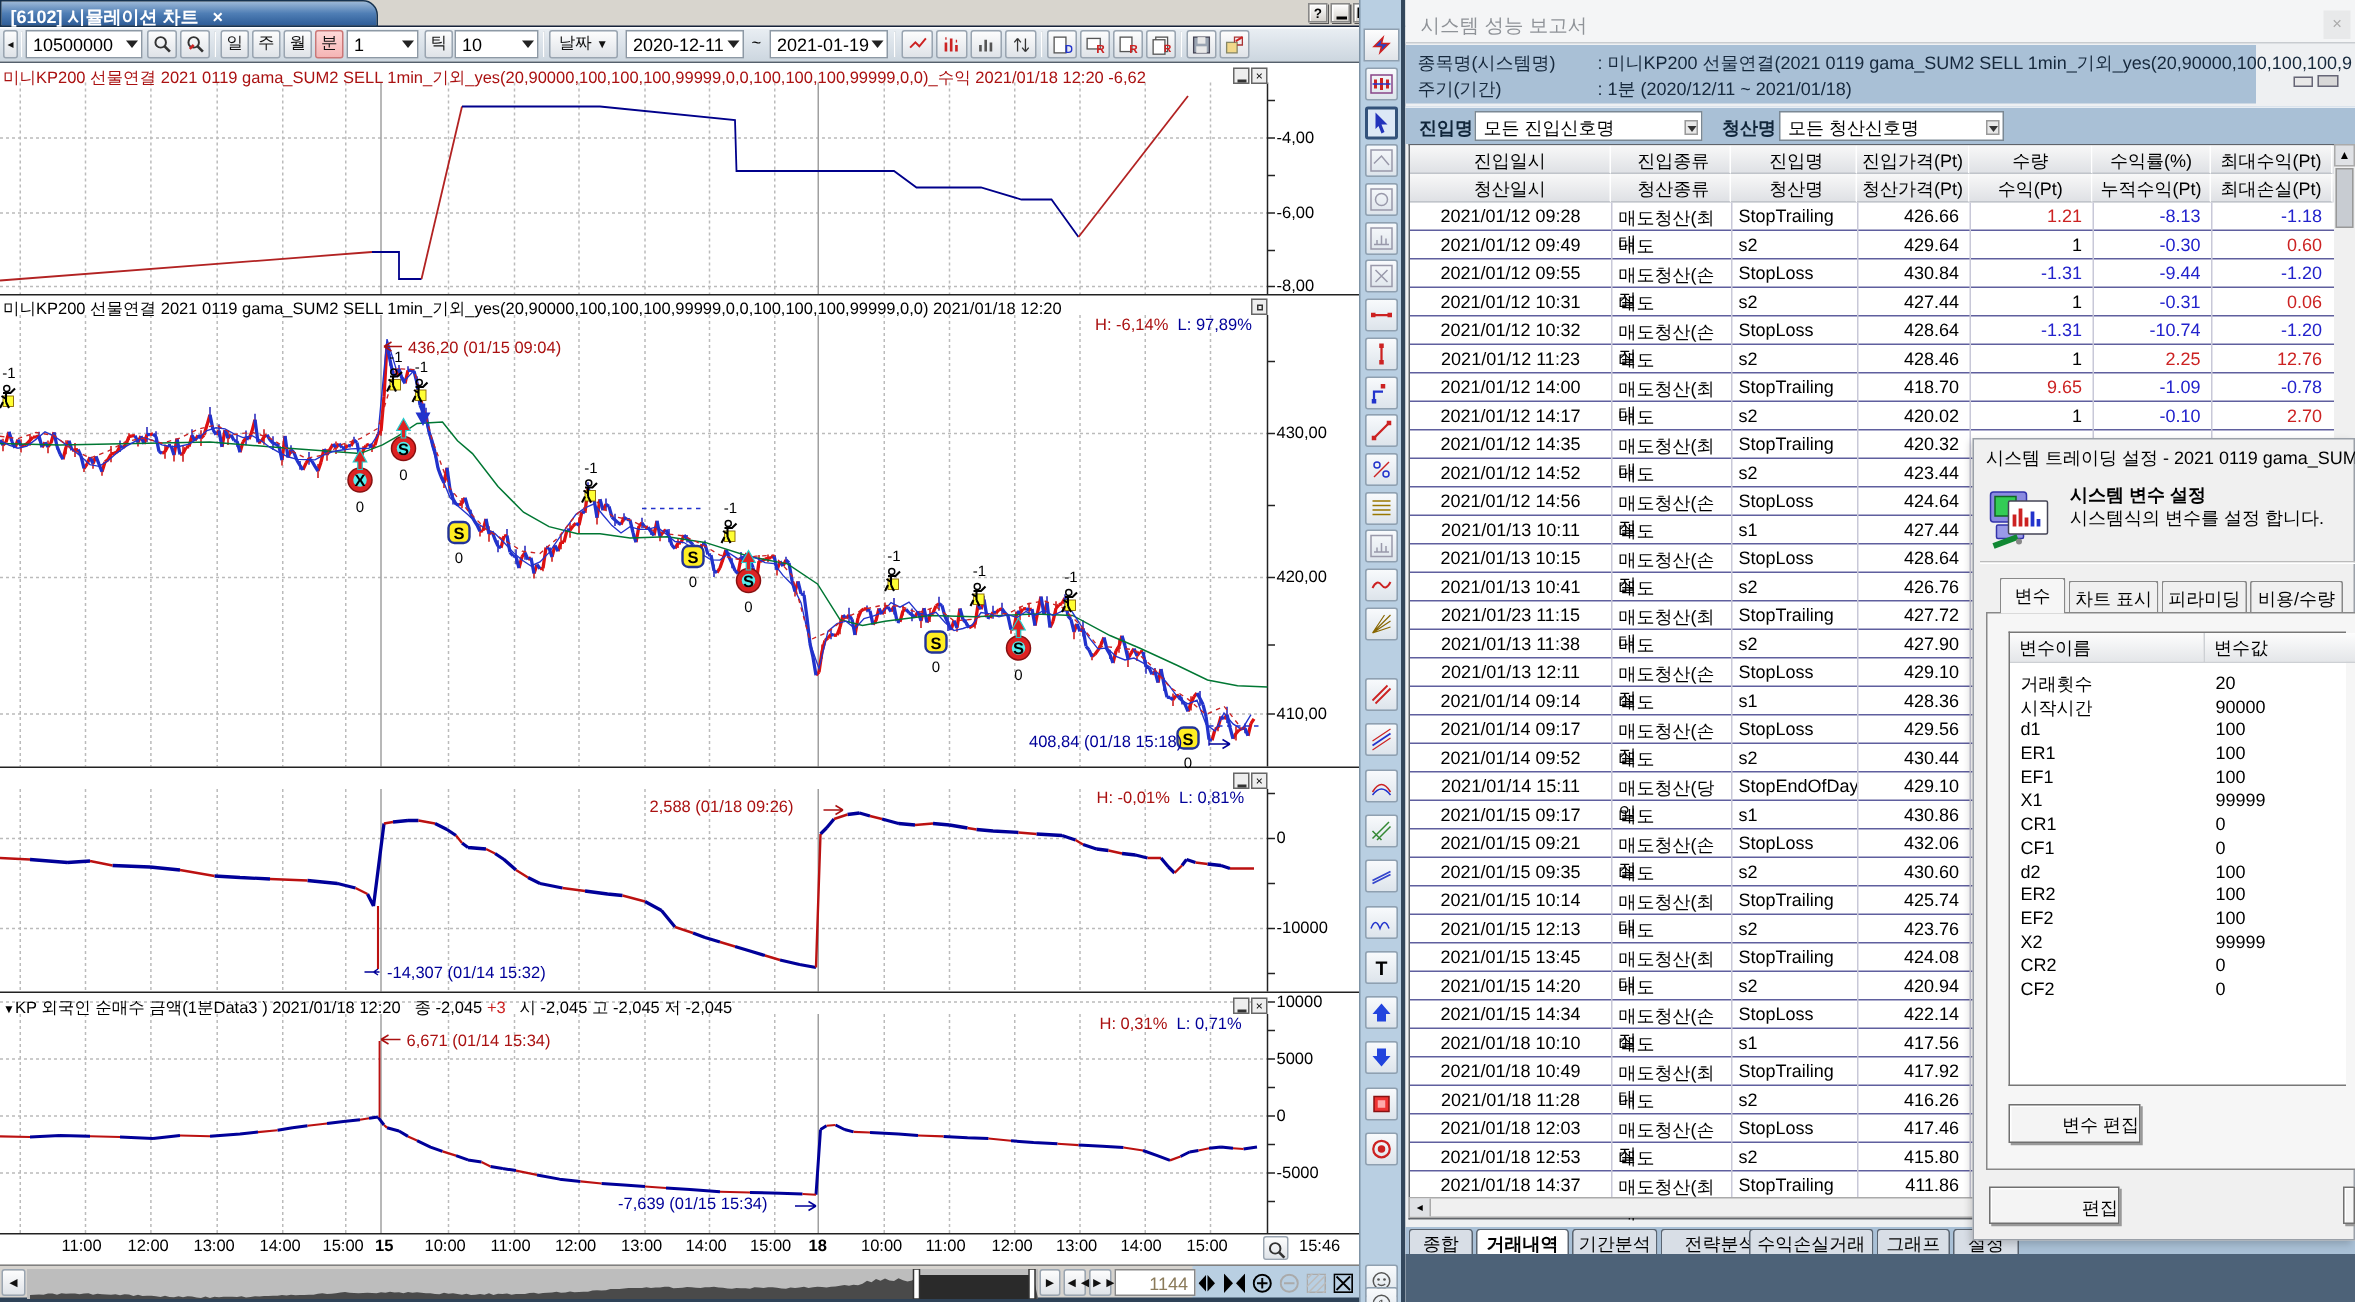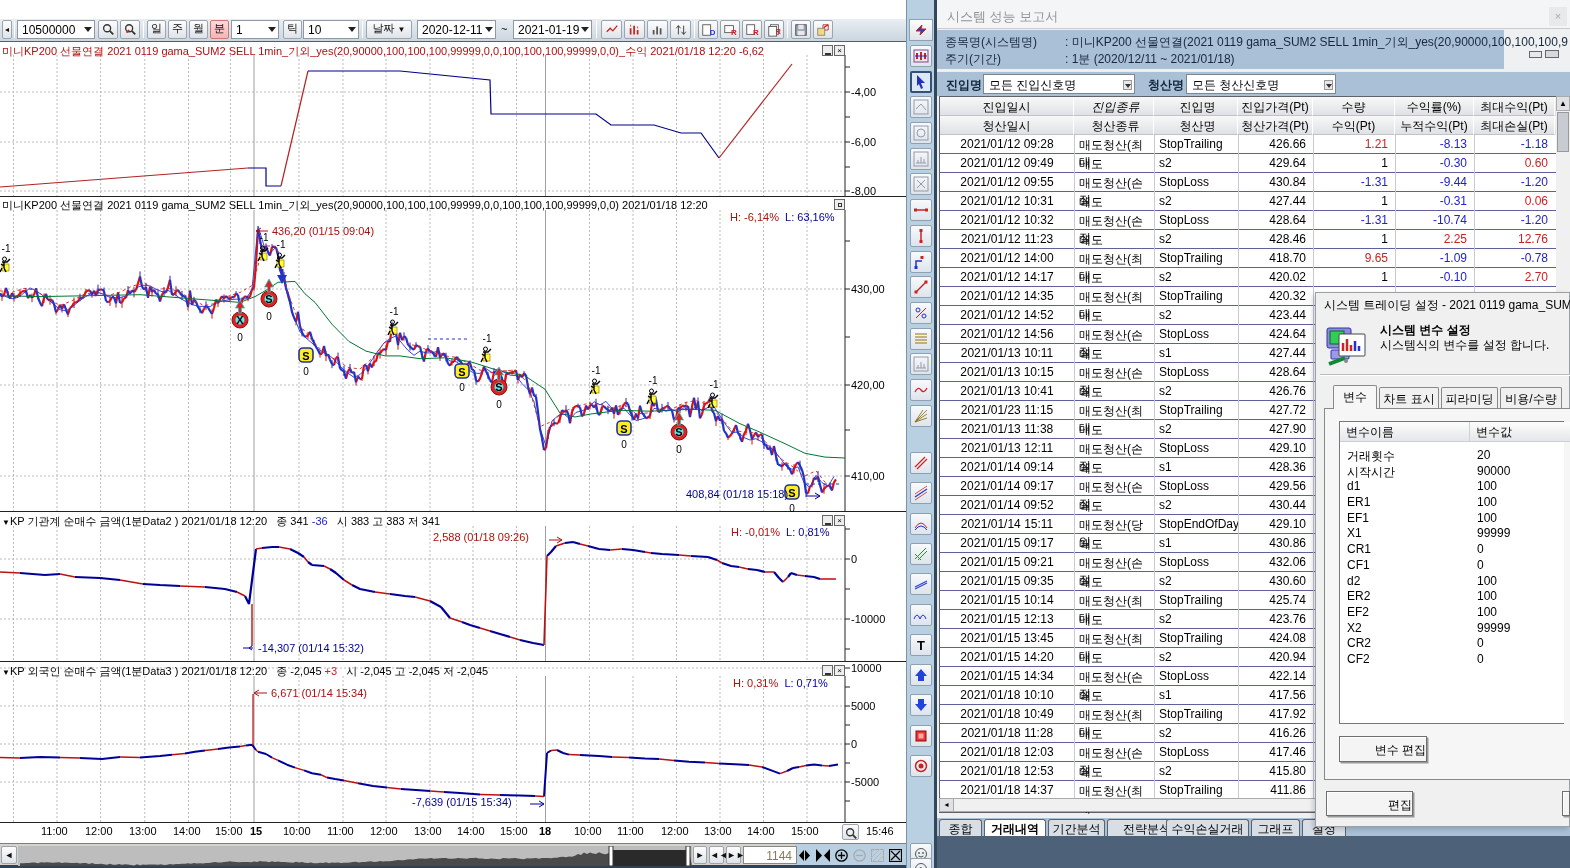--- a/index.html
+++ b/index.html
@@ -120,20 +120,31 @@
 #plhead .h2 {left:130px;width:101px;}
 .pvr {position:absolute;left:0;width:231px;height:16px;font-size:12px;color:#000;}
 .pvr .pk {position:absolute;left:7px;}
 .pvr .pv {position:absolute;left:137px;}
 .pbtn {position:absolute;background:#f4f4f4;border:1px solid #707070;box-shadow:inset 1px 1px 0 #fff,1.5px 1.5px 0 #999;
  font-size:12px;text-align:right;color:#000;}
 </style></head>
 <body>
 <div id="root">
 
+<div id="ltitle">
+  <div id="ltab">[6102] 시뮬레이션 차트 <span class="x">×</span></div>
+  <div class="wbtn" style="left:872px;">?</div>
+  <div class="wbtn" style="left:887px;">
+        <span style="position:absolute;left:3px;top:8px;width:7px;height:2px;background:#000;"></span>
+      </div>
+  <div class="wbtn" style="left:902px;">
+        <span style="position:absolute;left:2px;top:2px;width:8px;height:7px;border:1.5px solid #000;"></span>
+      </div>
+  <div class="wbtn" style="left:917px;">×</div>
+</div>
 
 <div id="ltoolbar">
   <div class="tbtn" style="left:2px;width:10px;font-size:8px;line-height:17px;">◂</div>
   <div class="tsep" style="left:14px;"></div>
   <div class="tcombo" style="left:17px;width:78px;">10500000<span class="ar"></span></div>
   <div class="tbtn ic" style="left:98px;width:20px;"><svg viewBox="0 0 16 16" style="width:14px;height:14px;">
           <circle cx="7" cy="6" r="4" fill="none" stroke="#333" stroke-width="1.5"></circle>
           <path d="M10 9 L14 13" stroke="#333" stroke-width="2"></path>
         </svg></div>
   <div class="tbtn ic" style="left:120px;width:20px;"><svg viewBox="0 0 16 16" style="width:14px;height:14px;">
@@ -431,23 +442,22 @@
   <div class="ptitle red" style="left:2px;top:1px;">미니KP200 선물연결 2021 0119 gama_SUM2 SELL 1min_기외_yes(20,90000,100,100,100,99999,0,0,100,100,100,99999,0,0)_수익 2021/01/18 12:20 -6,62</div>
   <div class="pnbtn" style="left:822px;top:2px;">
         <span class="mindash"></span>
       </div>
       <div class="pnbtn" style="left:834px;top:2px;">×</div>
 
   <div class="ptitle" style="left:2px;top:155px;">미니KP200 선물연결 2021 0119 gama_SUM2 SELL 1min_기외_yes(20,90000,100,100,100,99999,0,0,100,100,100,99999,0,0)  2021/01/18 12:20</div>
   <div class="pnbtn" style="left:834px;top:156px;">
         <span style="position:absolute;left:2.5px;top:2.5px;width:4px;height:4px;border:1px solid #333;"></span>
       </div>
-  <div class="hl" style="left:730px;top:168px;"><span style="color:#aa1111">H: -6,14%</span>&nbsp;&nbsp;<span style="color:#000099">L: 63,16%</span></div>
-
-  <div class="ptitle" style="left:2px;top:471px;"><span class="dn8">▼</span>KP 기관계 순매수 금액(1분Data2 ) 2021/01/18 12:20&nbsp;&nbsp;&nbsp;종 341 <span style="color:#2222cc">-36</span>&nbsp;&nbsp;&nbsp;시 383 고 383 저 341</div>
+  <div class="hl" style="left:730px;top:168px;"><span style="color:#aa1111">H: -6,14%</span>&nbsp;&nbsp;<span style="color:#000099">L: 97,89%</span></div>
+
   <div class="pnbtn" style="left:822px;top:472px;">
         <span class="mindash"></span>
       </div>
       <div class="pnbtn" style="left:834px;top:472px;">×</div>
   <div class="hl" style="left:731px;top:483px;"><span style="color:#aa1111">H: -0,01%</span>&nbsp;&nbsp;<span style="color:#000099">L: 0,81%</span></div>
 
   <div class="ptitle" style="left:2px;top:621px;"><span class="dn8">▼</span>KP 외국인 순매수 금액(1분Data3 ) 2021/01/18 12:20&nbsp;&nbsp;&nbsp;종 -2,045 <span style="color:#cc2222">+3</span>&nbsp;&nbsp;&nbsp;시 -2,045 고 -2,045 저 -2,045</div>
   <div class="pnbtn" style="left:822px;top:622px;">
         <span class="mindash"></span>
       </div>
@@ -722,21 +732,21 @@
   <div id="rfilter">
     <div class="rlab" style="left:9px;">진입명</div>
     <div class="rcombo" style="left:46px;width:152px;">모든 진입신호명<span class="ar"></span></div>
     <div class="rlab" style="left:211px;">청산명</div>
     <div class="rcombo" style="left:249px;width:150px;">모든 청산신호명<span class="ar"></span></div>
   </div>
 
   <div id="rtable">
     <div class="th" style="top:0;">
       <div class="c c1">진입일시</div>
-          <div class="c c2" style="text-align:center;font-style:italic;">진입종류</div>
+          <div class="c c2" style="text-align:center;">진입종류</div>
       <div class="c c3" style="text-align:center;">진입명</div>
           <div class="c c4" style="text-align:center;padding-right:0;">진입가격(Pt)</div>
       <div class="c c5" style="text-align:center;padding-right:0;">수량</div>
           <div class="c c6" style="text-align:center;padding-right:0;">수익률(%)</div>
       <div class="c c7" style="text-align:center;padding-right:0;">최대수익(Pt)</div>
     </div>
     <div class="th" style="top:19px;">
       <div class="c c1">청산일시</div>
           <div class="c c2" style="text-align:center;">청산종류</div>
       <div class="c c3" style="text-align:center;">청산명</div>

